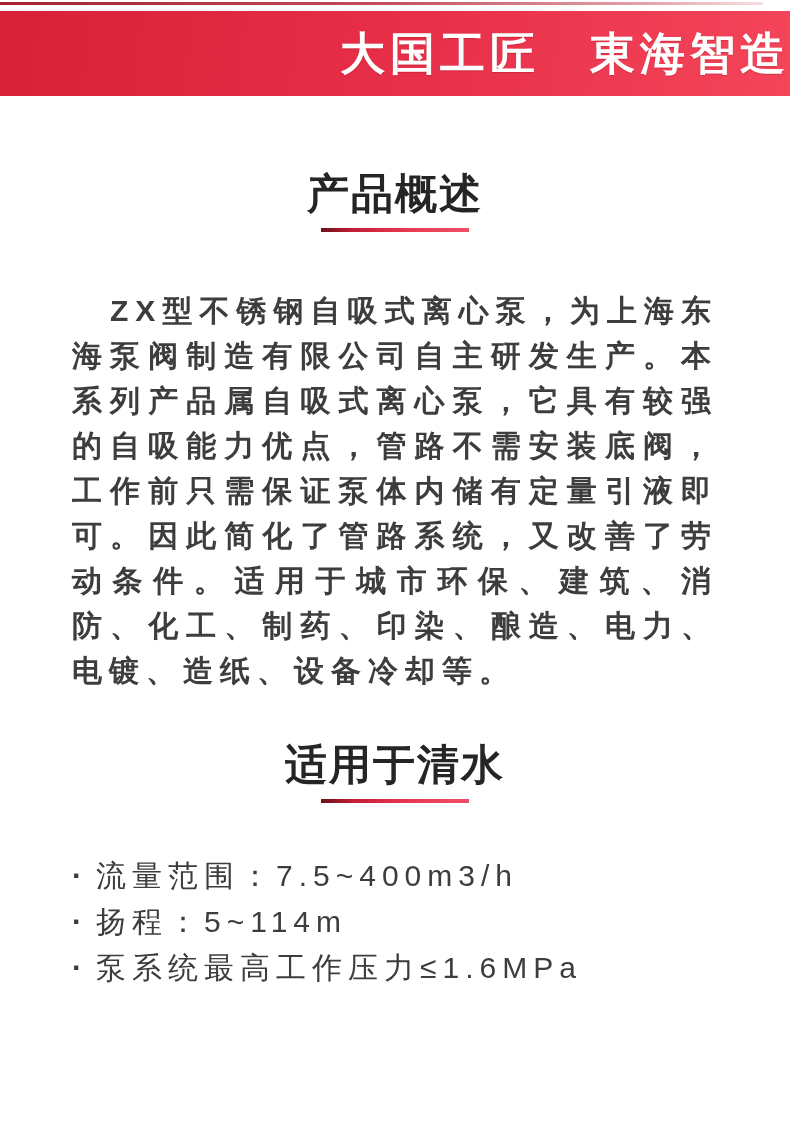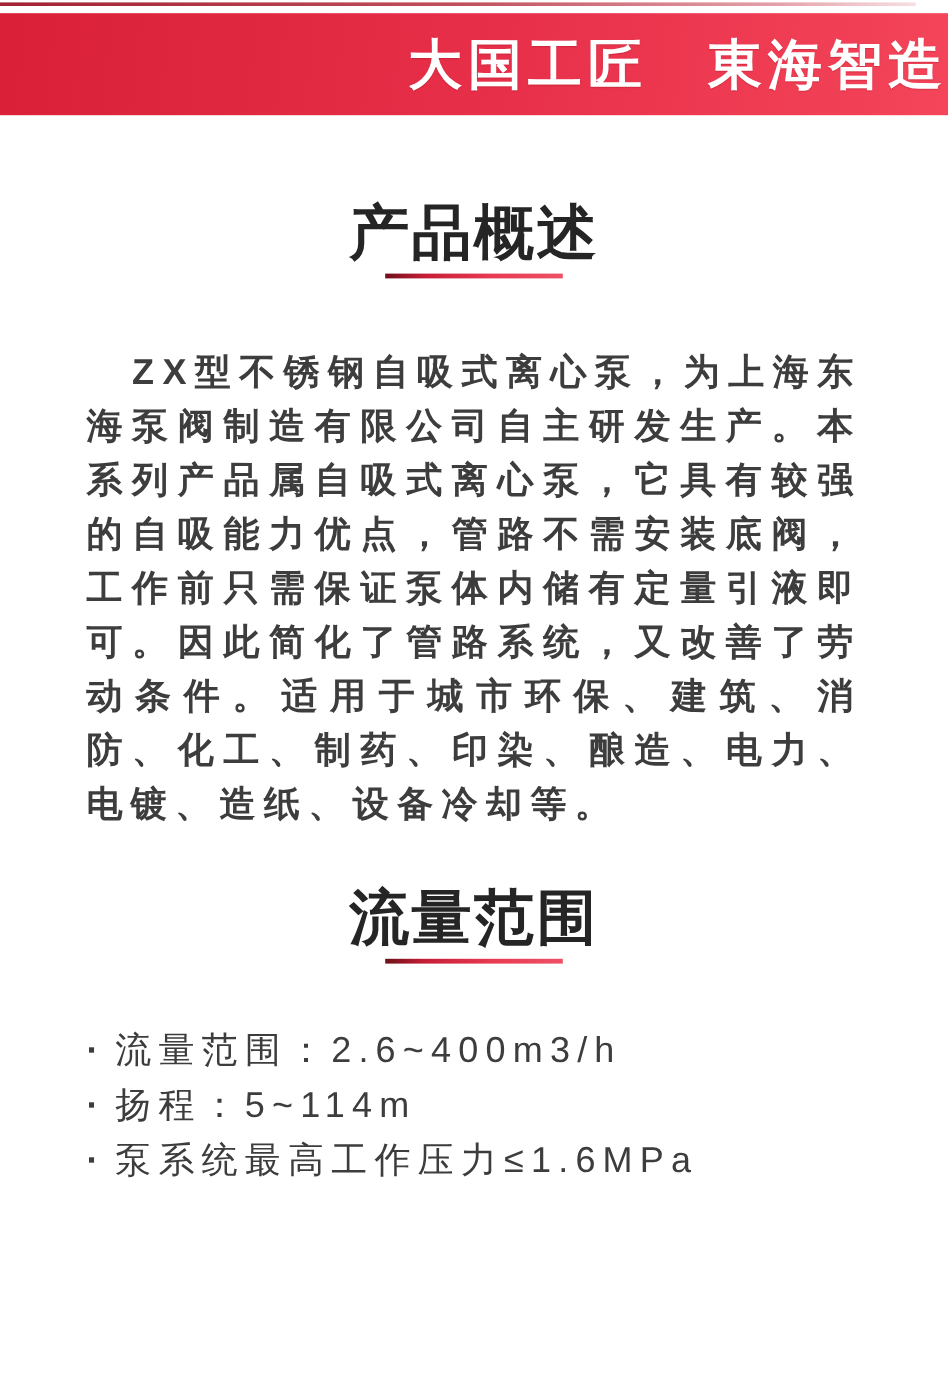--- a/index.html
+++ b/index.html
@@ -38,21 +38,21 @@
     font-size: 45px;
     font-weight: bold;
     letter-spacing: 5px;
     white-space: nowrap;
     text-shadow: 0 1px 1px rgba(120, 0, 15, 0.25);
   }
 
   
   .section-title {
     text-align: center;
-    font-size: 50px;
+    font-size: 42px;
     font-weight: bold;
     color: #252525;
     letter-spacing: 2px;
     line-height: 52px;
   }
   .section-overview .section-title { margin-top: 72px; }
   .section-conditions .section-title { margin-top: 46px; }
   .title-underline {
     width: 148px;
     height: 4px;
@@ -98,21 +98,21 @@
   <div class="banner-title">大国工匠　東海智造</div>
 </div>
 
 <div class="section-overview">
   <div class="section-title">产品概述</div>
   <div class="title-underline"></div>
   <p class="para">ZX型不锈钢自吸式离心泵，为上海东海泵阀制造有限公司自主研发生产。本系列产品属自吸式离心泵，它具有较强的自吸能力优点，管路不需安装底阀，工作前只需保证泵体内储有定量引液即可。因此简化了管路系统，又改善了劳动条件。适用于城市环保、建筑、消防、化工、制药、印染、酿造、电力、电镀、造纸、设备冷却等。</p>
 </div>
 
 <div class="section-conditions">
-  <div class="section-title">流量范围</div>
+  <div class="section-title">适用于清水</div>
   <div class="title-underline"></div>
 
   <div class="spec-list">
-    <div class="spec-item"><span class="spec-bullet">·</span><span>流量范围：2.6~400m3/h</span></div>
+    <div class="spec-item"><span class="spec-bullet">·</span><span>流量范围：7.5~400m3/h</span></div>
     <div class="spec-item"><span class="spec-bullet">·</span><span>扬程：5~114m</span></div>
     <div class="spec-item"><span class="spec-bullet">·</span><span>泵系统最高工作压力≤1.6MPa</span></div>
   </div>
 </div>
 
 </body></html>

